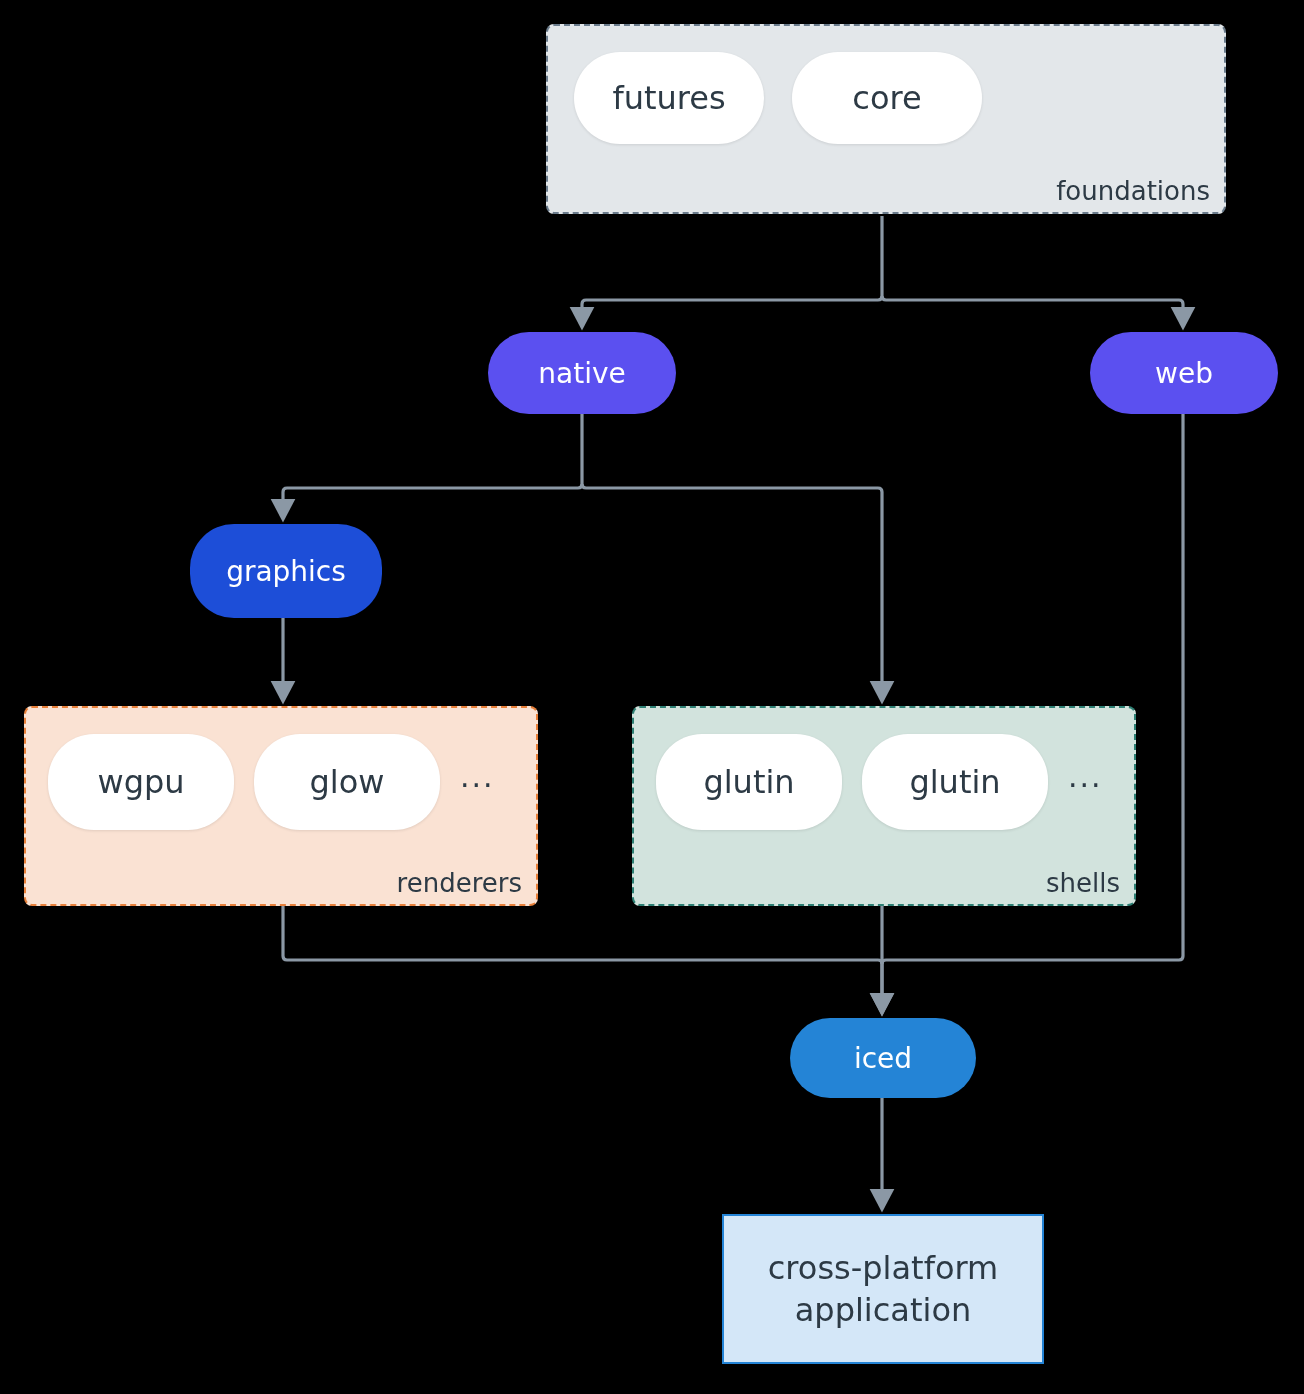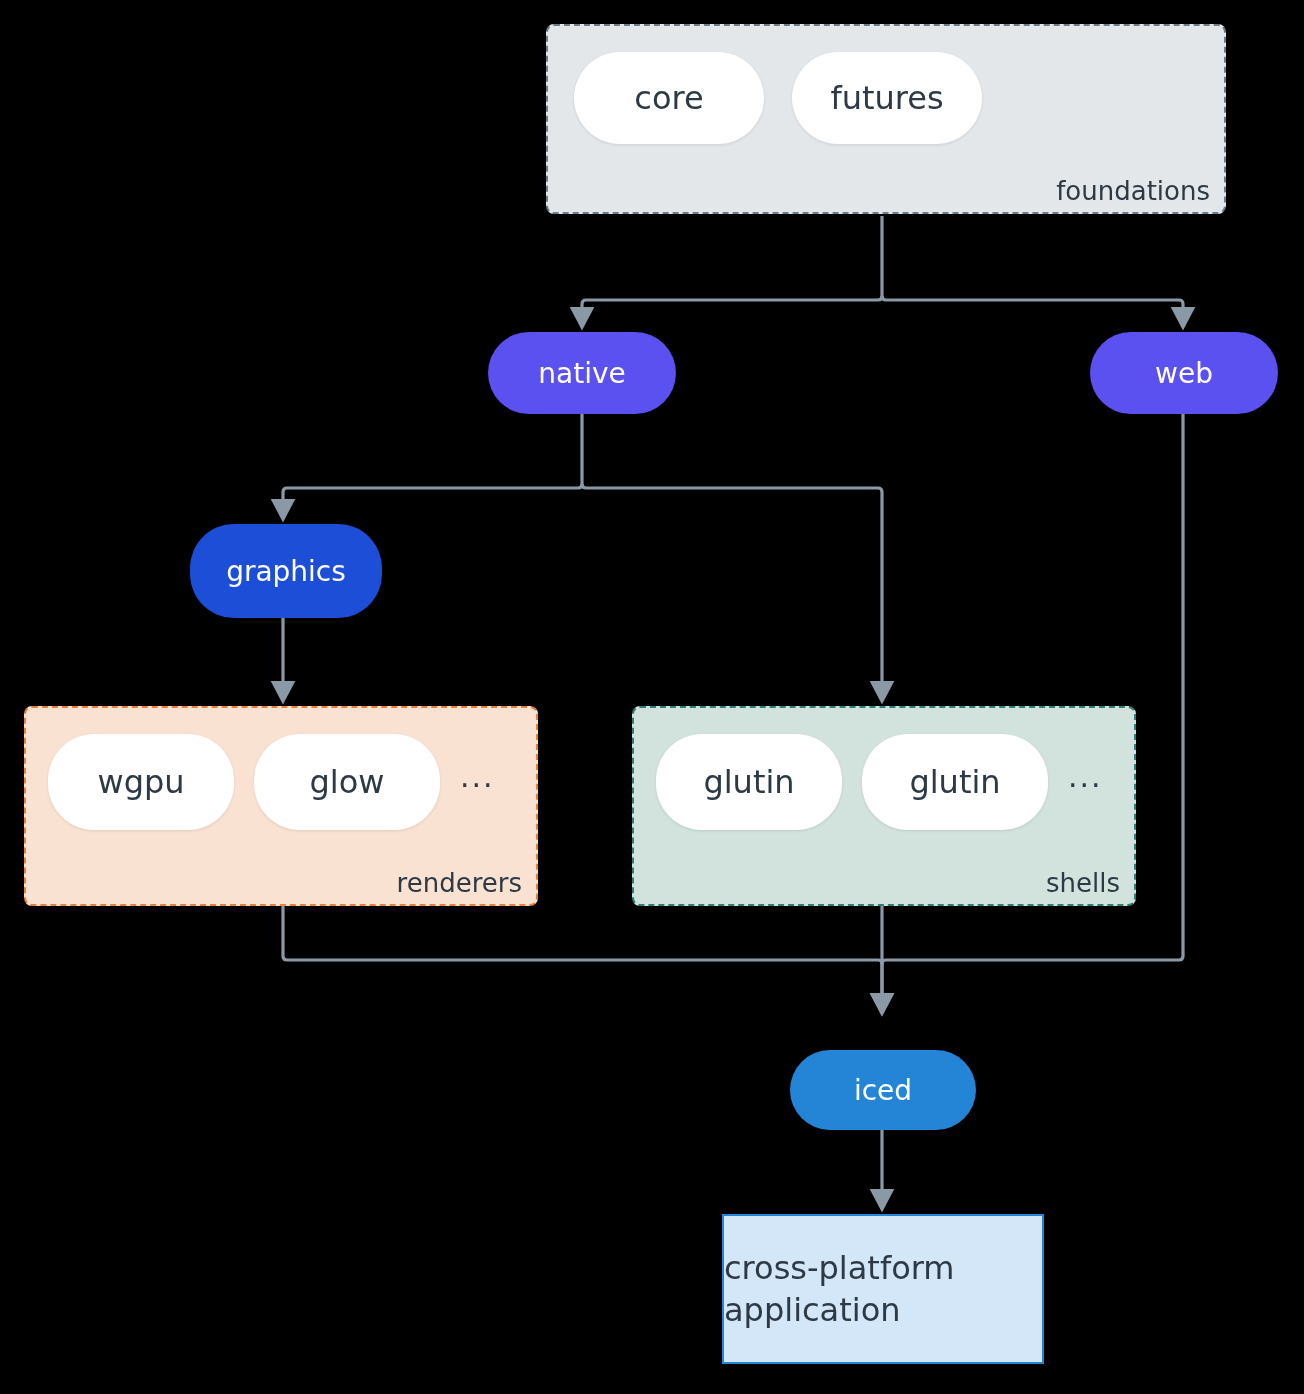--- a/index.html
+++ b/index.html
@@ -103,32 +103,32 @@
     align-items: center;
     justify-content: center;
     border-radius: 44px;
     font-size: 28px;
     color: #ffffff;
     white-space: nowrap;
   }
   .n-native { left: 488px; top: 332px; width: 188px; height: 82px; background: #5b50f0; }
   .n-web    { left: 1090px; top: 332px; width: 188px; height: 82px; background: #5b50f0; }
   .n-graphics { left: 190px; top: 524px; width: 192px; height: 94px; background: #1d4ed8; text-align: right; }
-  .n-iced   { left: 790px; top: 1018px; width: 186px; height: 80px; background: #2484d6; margin-top: 32px; }
+  .n-iced   { left: 790px; top: 1018px; width: 186px; height: 80px; background: #2484d6; }
 
   
   .terminal {
     position: absolute;
     left: 722px; top: 1214px; width: 322px; height: 150px;
     box-sizing: border-box;
     background: #d4e7f8;
     border: 2px solid #2484d6;
     display: flex;
     flex-direction: column;
-    align-items: flex-start;
+    align-items: center;
     justify-content: center;
     font-size: 32px;
     color: #2d3a45;
     line-height: 1.32;
     text-align: center;
   }
 </style>
 </head>
 <body>
 
@@ -157,22 +157,22 @@
       <path d="M 882,906 L 882,1010" marker-end="url(#arrowhead)"></path>
 
       <path d="M 1183,414 L 1183,956 Q 1183,960 1179,960 L 886,960 Q 882,960 882,964"></path>
 
       <path d="M 882,1098 L 882,1206" marker-end="url(#arrowhead)"></path>
     </g>
   </svg>
 
   <div class="group g-foundations">
     <div class="group-items">
+      <div class="chip">futures</div>
       <div class="chip">core</div>
-      <div class="chip">futures</div>
     </div>
     <div class="group-label">foundations</div>
   </div>
 
   <div class="group g-renderers">
     <div class="group-items">
       <div class="chip">wgpu</div>
       <div class="chip">glow</div>
       <div class="ellipsis">...</div>
     </div>

